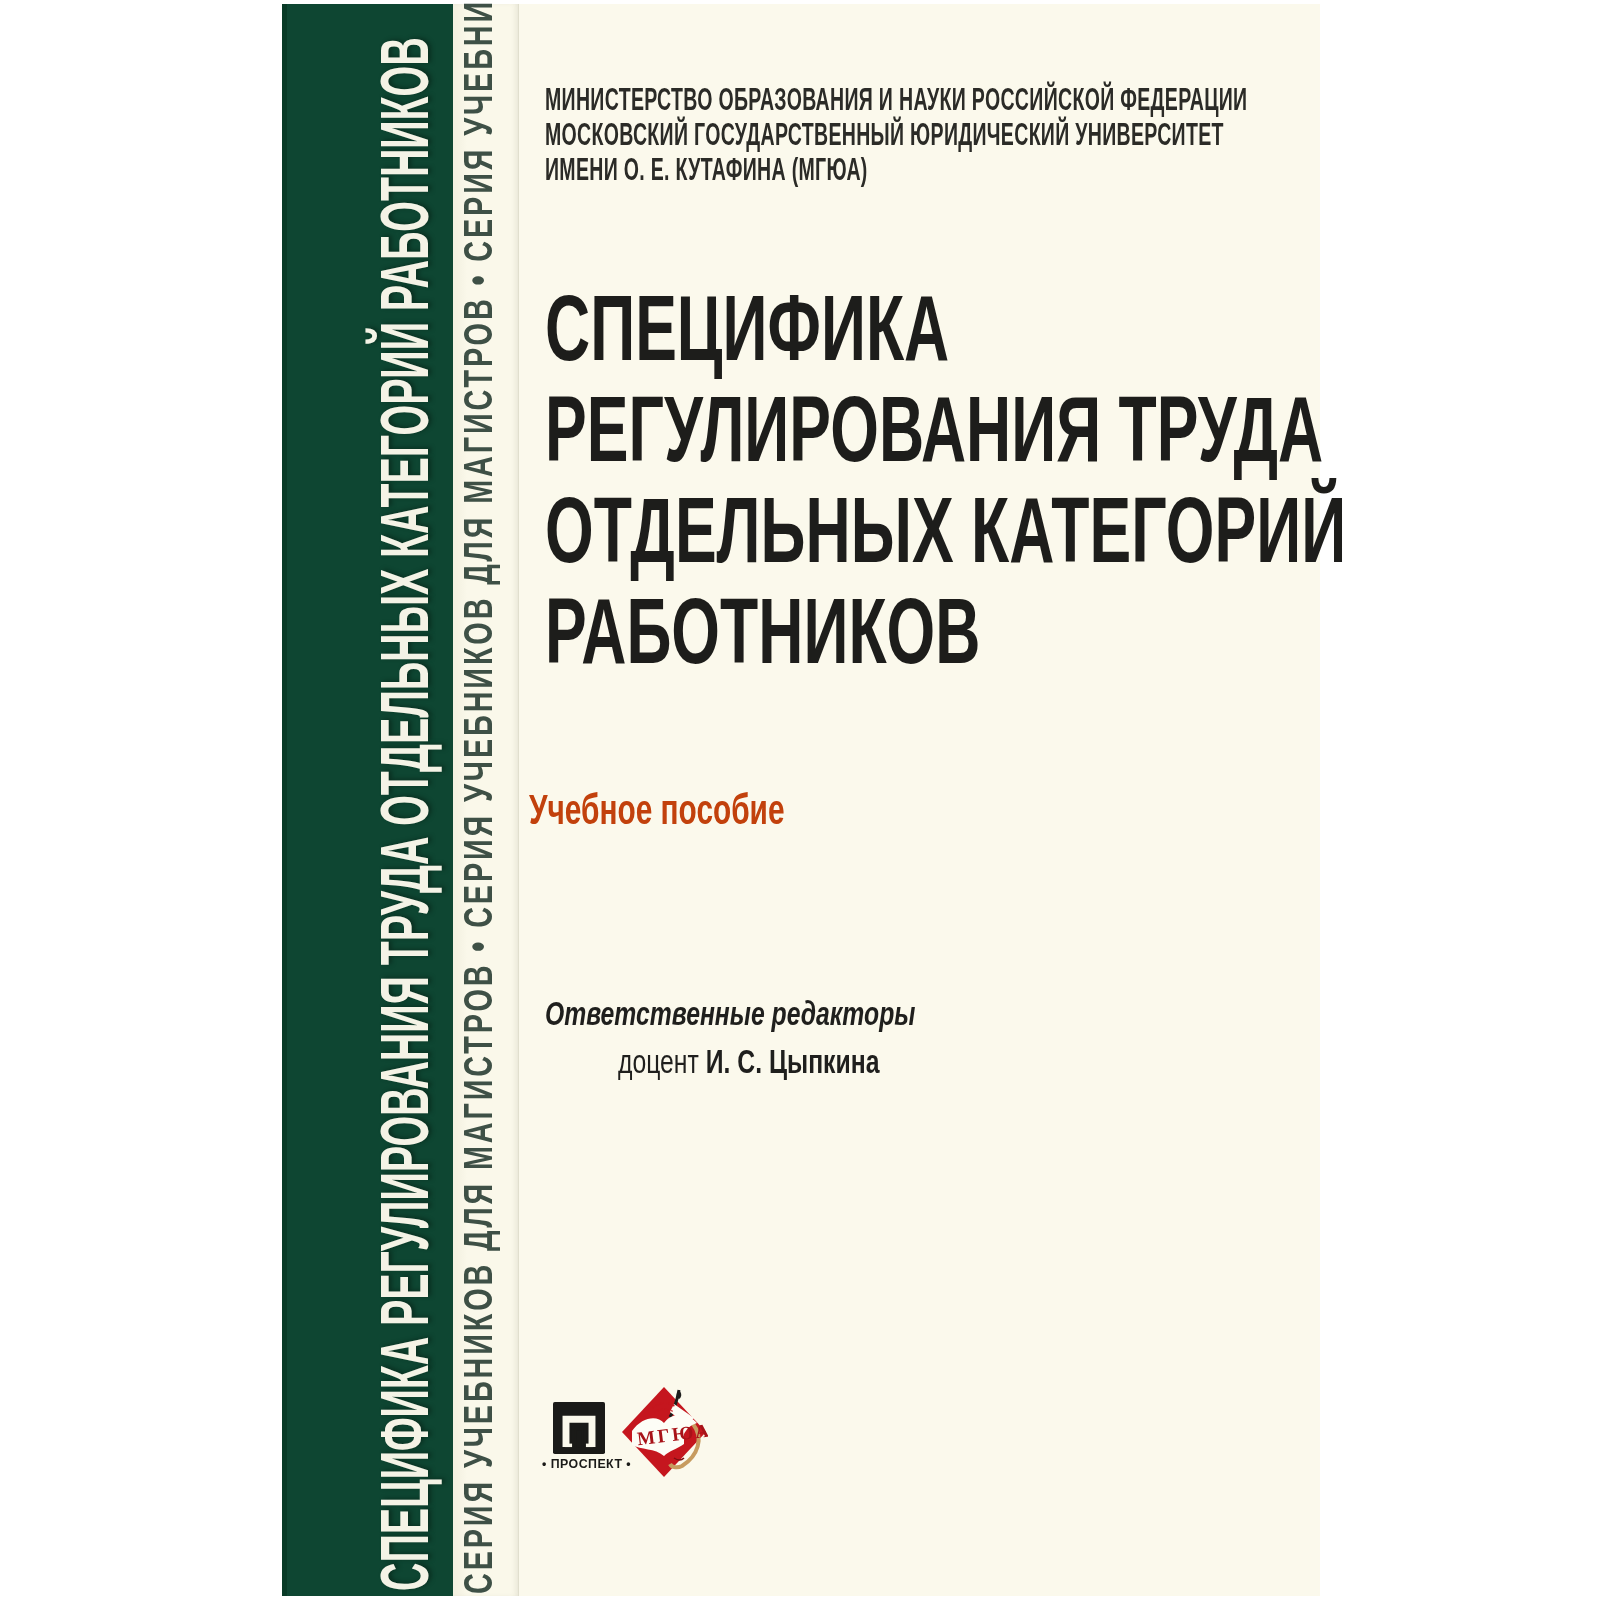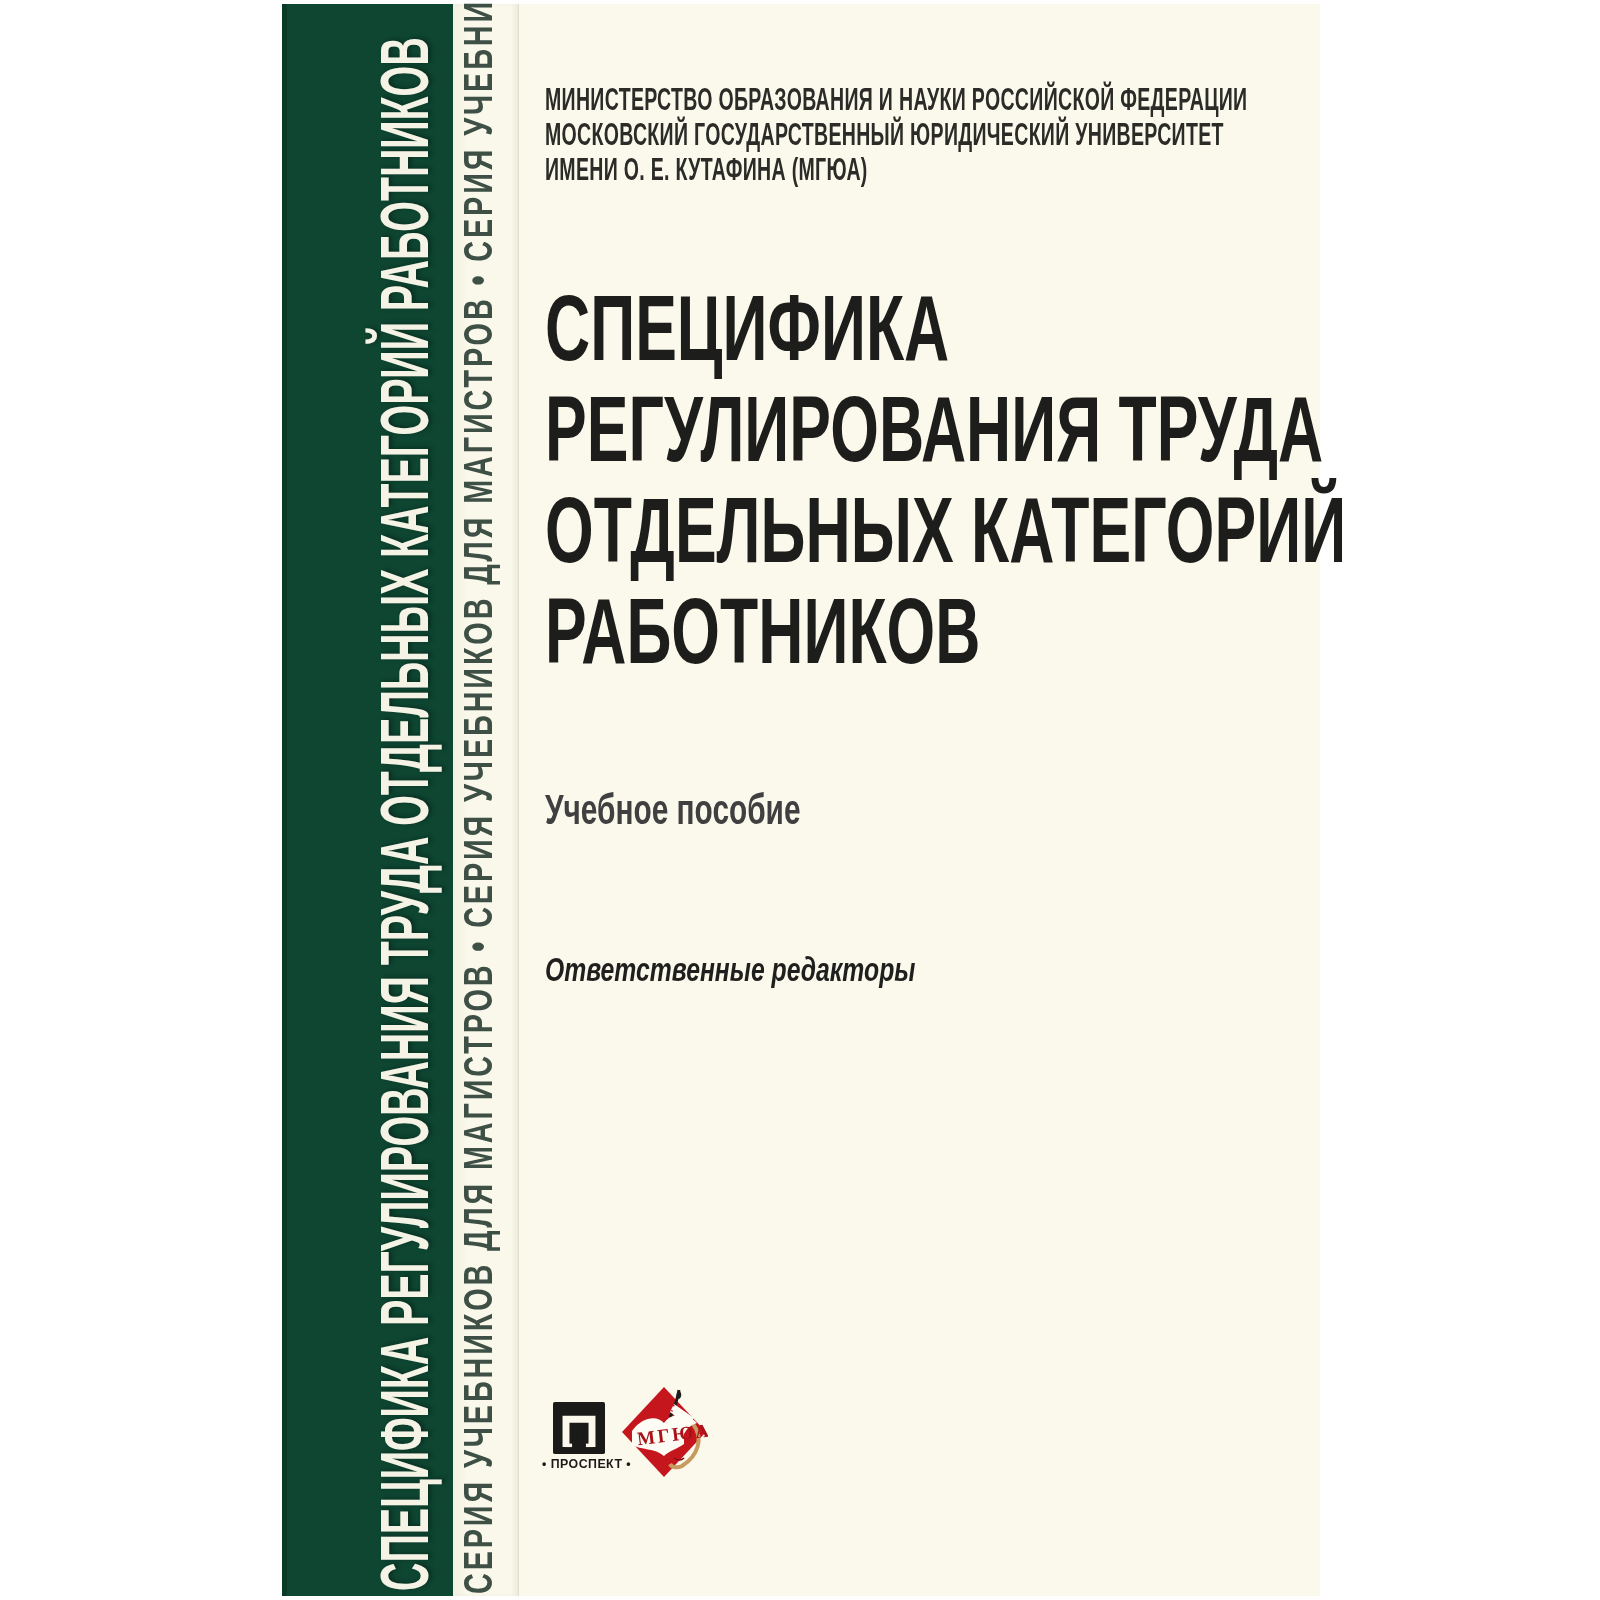--- a/index.html
+++ b/index.html
@@ -42,24 +42,24 @@
     color:#3e5046;
   }
   
   .sc{display:inline-block;transform-origin:0 0;white-space:nowrap;}
   .header{position:absolute;left:263px;top:78px;color:#2b2b27;}
   .hline{height:35px;}
   .hline .sc{font-weight:700;font-size:31px;line-height:35px;transform:scaleX(0.63);letter-spacing:0.5px;}
   .title{position:absolute;left:263px;top:274px;color:#1d1d1b;}
   .tline{height:101px;}
   .tline .sc{font-weight:700;font-size:92px;line-height:101px;transform:scaleX(0.68);}
-  .subtitle{position:absolute;left:263px;top:779px;color:#404040;}
+  .subtitle{position:absolute;left:247px;top:779px;color:#c2410c;}
   .sline{height:53px;}
   .sline .sc{font-weight:700;font-size:42px;line-height:53px;transform:scaleX(0.71);}
-  .editors{position:absolute;left:263px;top:942px;color:#1f1f1d;text-align:center;}
+  .editors{position:absolute;left:263px;top:986px;color:#1f1f1d;text-align:center;}
   .eline{height:48px;}
   .eline .sc{font-size:33px;line-height:48px;transform:scaleX(0.75);}
   .eline .sc.heading{font-weight:700;font-style:italic;}
   .eline b{font-weight:700;}
   
   .prospekt{position:absolute;left:258px;top:1398px;width:78px;text-align:center;}
   .prospekt svg{display:block;margin:0 auto;}
   .plabel{
     margin-top:2px;font-weight:700;font-size:13px;letter-spacing:0.5px;
     color:#1a1a18;transform:scaleX(0.95);transform-origin:50% 0;white-space:nowrap;
@@ -91,20 +91,23 @@
   </div>
 
   <div class="subtitle">
     <div class="sline"><span class="sc">Учебное пособие</span></div>
   </div>
 
   <div class="editors">
     <div class="eline">
       <span class="sc heading">Ответственные редакторы</span>
     </div>
+    <div class="eline">
+      <span class="sc"><span>доцент </span><b>И. С. Цыпкина</b></span>
+    </div>
   </div>
 
   <div class="prospekt">
     <svg width="52" height="52" viewBox="0 0 60 60">
       <rect x="0" y="0" width="60" height="60" rx="2" fill="#1a1a18"></rect>
       <path d="M11,52 V16 H49 V52 H41 V24 H19 V52 Z" fill="#fbf9ec"></path>
       <path d="M23,52 V28 H37 V52" fill="none" stroke="#1a1a18" stroke-width="3"></path>
       <rect x="27.5" y="33" width="5" height="19" fill="#1a1a18"></rect>
       <rect x="14" y="48" width="8" height="4" fill="#fbf9ec"></rect>
       <rect x="38" y="48" width="8" height="4" fill="#fbf9ec"></rect>

